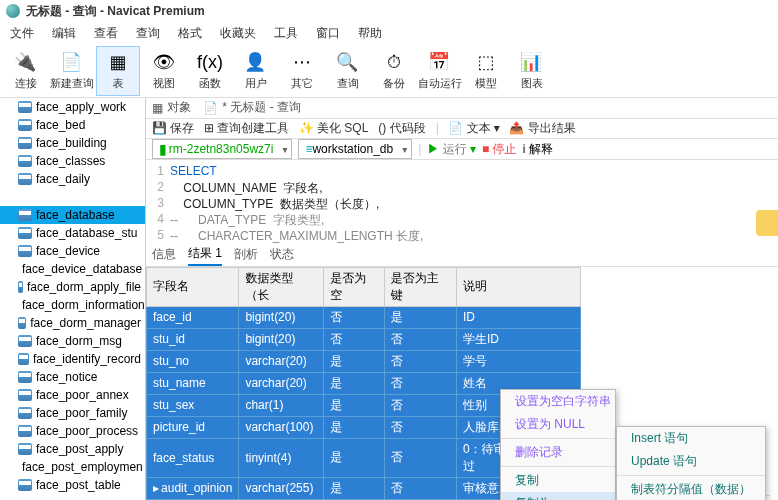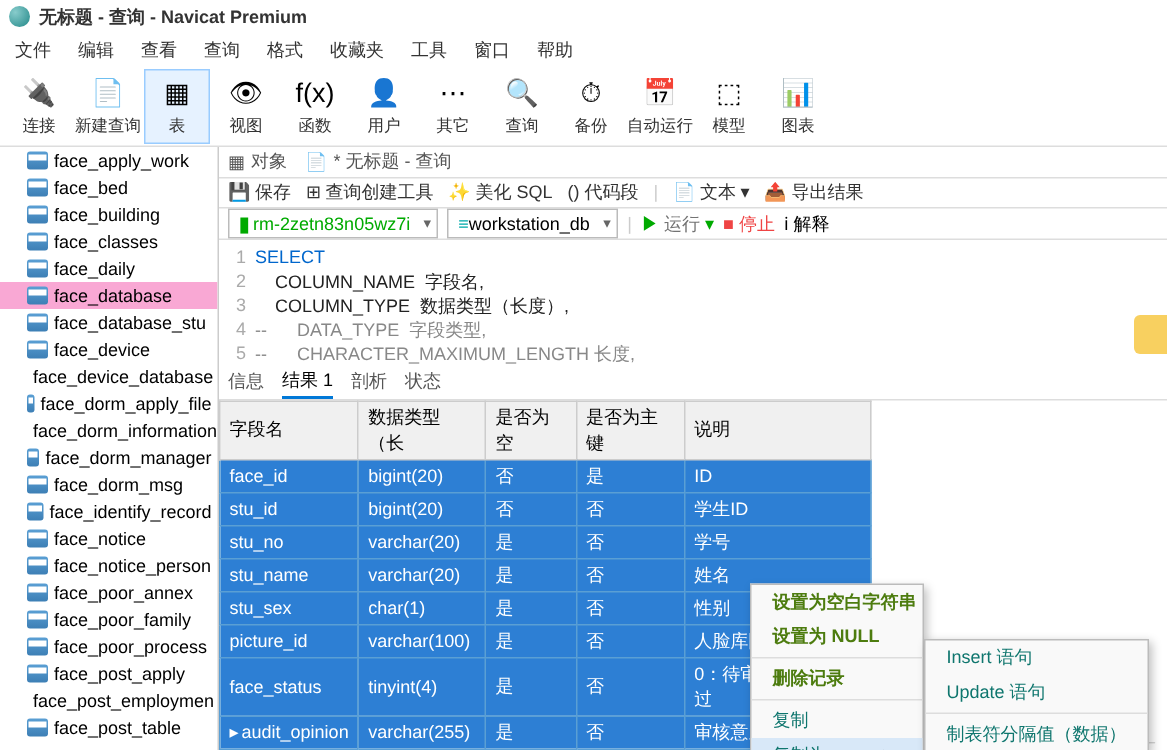--- a/index.html
+++ b/index.html
@@ -10,21 +10,21 @@
 .menubar { height: 22px; display: flex; align-items: center; padding: 0 6px; gap: 10px; color: #333; }
 .menubar span { padding: 2px 4px; }
 .toolbar { height: 54px; display: flex; align-items: center; padding: 0 4px; gap: 2px; border-bottom: 1px solid #ddd; }
 .tool { display: flex; flex-direction: column; align-items: center; justify-content: center; width: 44px; height: 50px; gap: 2px; }
 .tool.sel { background: #e6f2ff; border: 1px solid #99ccff; }
 .tool .ticon { width: 24px; height: 24px; display: flex; align-items: center; justify-content: center; font-size: 18px; }
 .tool .tlabel { font-size: 11px; color: #333; }
 .body { display: flex; height: 402px; }
 .sidebar { width: 146px; border-right: 1px solid #ccc; overflow: hidden; background: #fff; }
 .sidebar .item { display: flex; align-items: center; height: 18px; padding: 0 4px 0 18px; gap: 4px; white-space: nowrap; }
-.sidebar .item.sel { background: #f9a8d4; }
+.sidebar .item.sel { background: #0ea5e9; margin-top: 18px; }
 .sidebar .item .dbicon { width: 14px; height: 12px; background: linear-gradient(#5a9fd4, #3d7fb5); border-radius: 2px; position: relative; }
 .sidebar .item .dbicon:before { content: ''; position: absolute; inset: 2px 1px 6px 1px; background: #fff; }
 .main { flex: 1; display: flex; flex-direction: column; overflow: hidden; }
 .tabbar { height: 26px; display: flex; align-items: center; padding: 0 6px; gap: 12px; border-bottom: 1px solid #ddd; }
 .tabbar .tab { display: flex; align-items: center; gap: 4px; color: #555; }
 .subtoolbar { height: 26px; display: flex; align-items: center; padding: 0 6px; gap: 10px; border-bottom: 1px solid #ddd; color: #333; }
 .subtoolbar .sitem { display: flex; align-items: center; gap: 3px; }
 .connbar { height: 26px; display: flex; align-items: center; padding: 0 6px; gap: 6px; border-bottom: 1px solid #ddd; }
 .connbar .sel { height: 20px; border: 1px solid #bbb; padding: 0 18px 0 6px; display: flex; align-items: center; background: #fff; position: relative; }
 .connbar .sel:after { content: '▾'; position: absolute; right: 4px; color: #666; font-size: 10px; }
@@ -38,21 +38,21 @@
 .badge { position: absolute; right: 0; top: 60%; width: 22px; height: 26px; background: #f8d060; border-radius: 4px 0 0 4px; }
 .restabs { height: 24px; display: flex; align-items: center; padding: 0 6px; gap: 12px; border-bottom: 1px solid #ddd; color: #555; }
 .restabs .rt.active { color: #000; border-bottom: 2px solid #0078d7; height: 24px; display: flex; align-items: center; }
 .grid { position: relative; }
 .grid table { border-collapse: collapse; width: 435px; }
 .grid th { background: #f0f0f0; border: 1px solid #ccc; padding: 2px 6px; text-align: left; font-weight: normal; height: 20px; }
 .grid td { background: #2d7fd4; color: #ffffff; border: 1px solid #5a9fd4; padding: 2px 6px; height: 18px; }
 .grid tr.mark td:first-child:before { content: '▸'; color: #fff; margin-right: 2px; }
 .ctxmenu { position: absolute; background: #f9f9f9; border: 1px solid #bbb; box-shadow: 2px 2px 6px rgba(0,0,0,0.25); font-size: 12px; z-index: 10; }
 .ctxmenu .mi { padding: 3px 20px 3px 14px; white-space: nowrap; color: #0f766e; }
-.ctxmenu .mi.dis { color: #4d7c0f; font-weight: bold; }
+.ctxmenu .mi.dis { color: #8b5cf6; }
 .ctxmenu .mi.hov { background: #d8e8f8; }
 .ctxmenu .mi.sub:after { content: '▸'; float: right; margin-left: 20px; color: #666; }
 .ctxmenu hr { border: none; border-top: 1px solid #ddd; margin: 2px 0; }
 .menu1 { left: 500px; top: 389px; width: 116px; }
 .menu2 { left: 616px; top: 426px; width: 150px; }
 </style>
 </head>
 <body>
 
 <div class="titlebar">
@@ -180,24 +180,20 @@
       <div class="item">
         <span class="dbicon"></span>
         <span>face_identify_record</span>
       </div>
       <div class="item">
         <span class="dbicon"></span>
         <span>face_notice</span>
       </div>
       <div class="item">
         <span class="dbicon"></span>
-        <span>face_notice_person</span>
-      </div>
-      <div class="item">
-        <span class="dbicon"></span>
         <span>face_poor_annex</span>
       </div>
       <div class="item">
         <span class="dbicon"></span>
         <span>face_poor_family</span>
       </div>
       <div class="item">
         <span class="dbicon"></span>
         <span>face_poor_process</span>
       </div>

